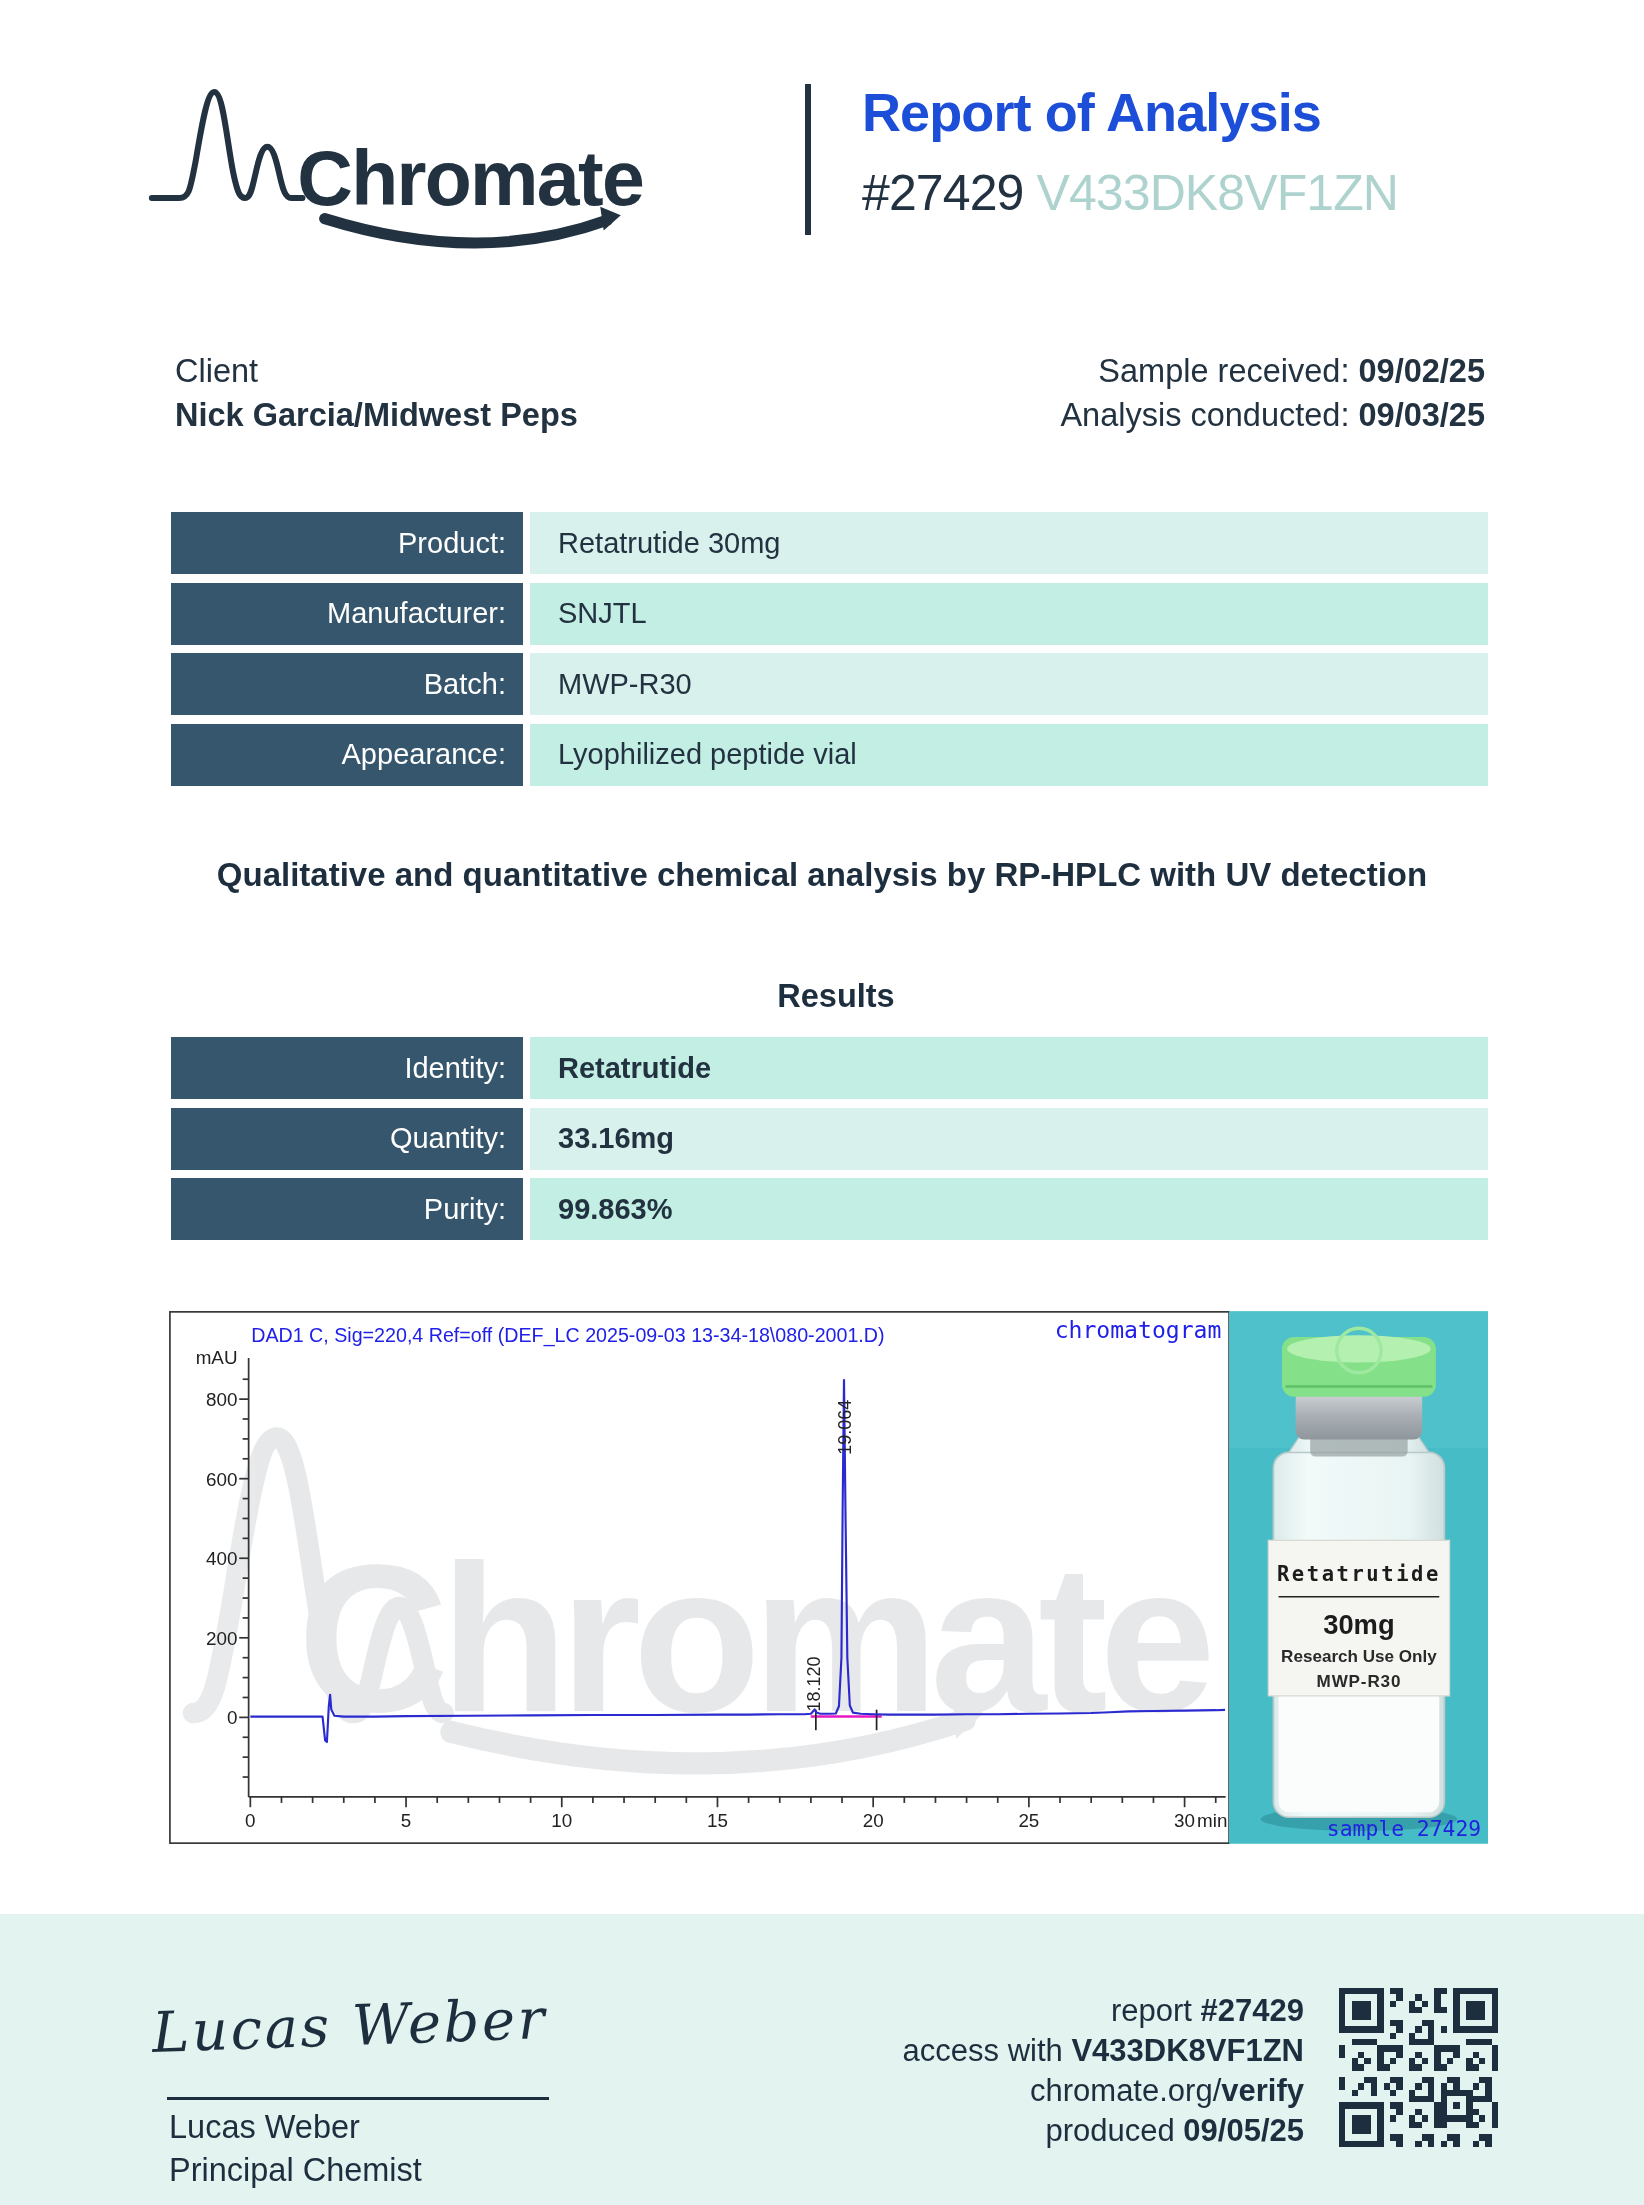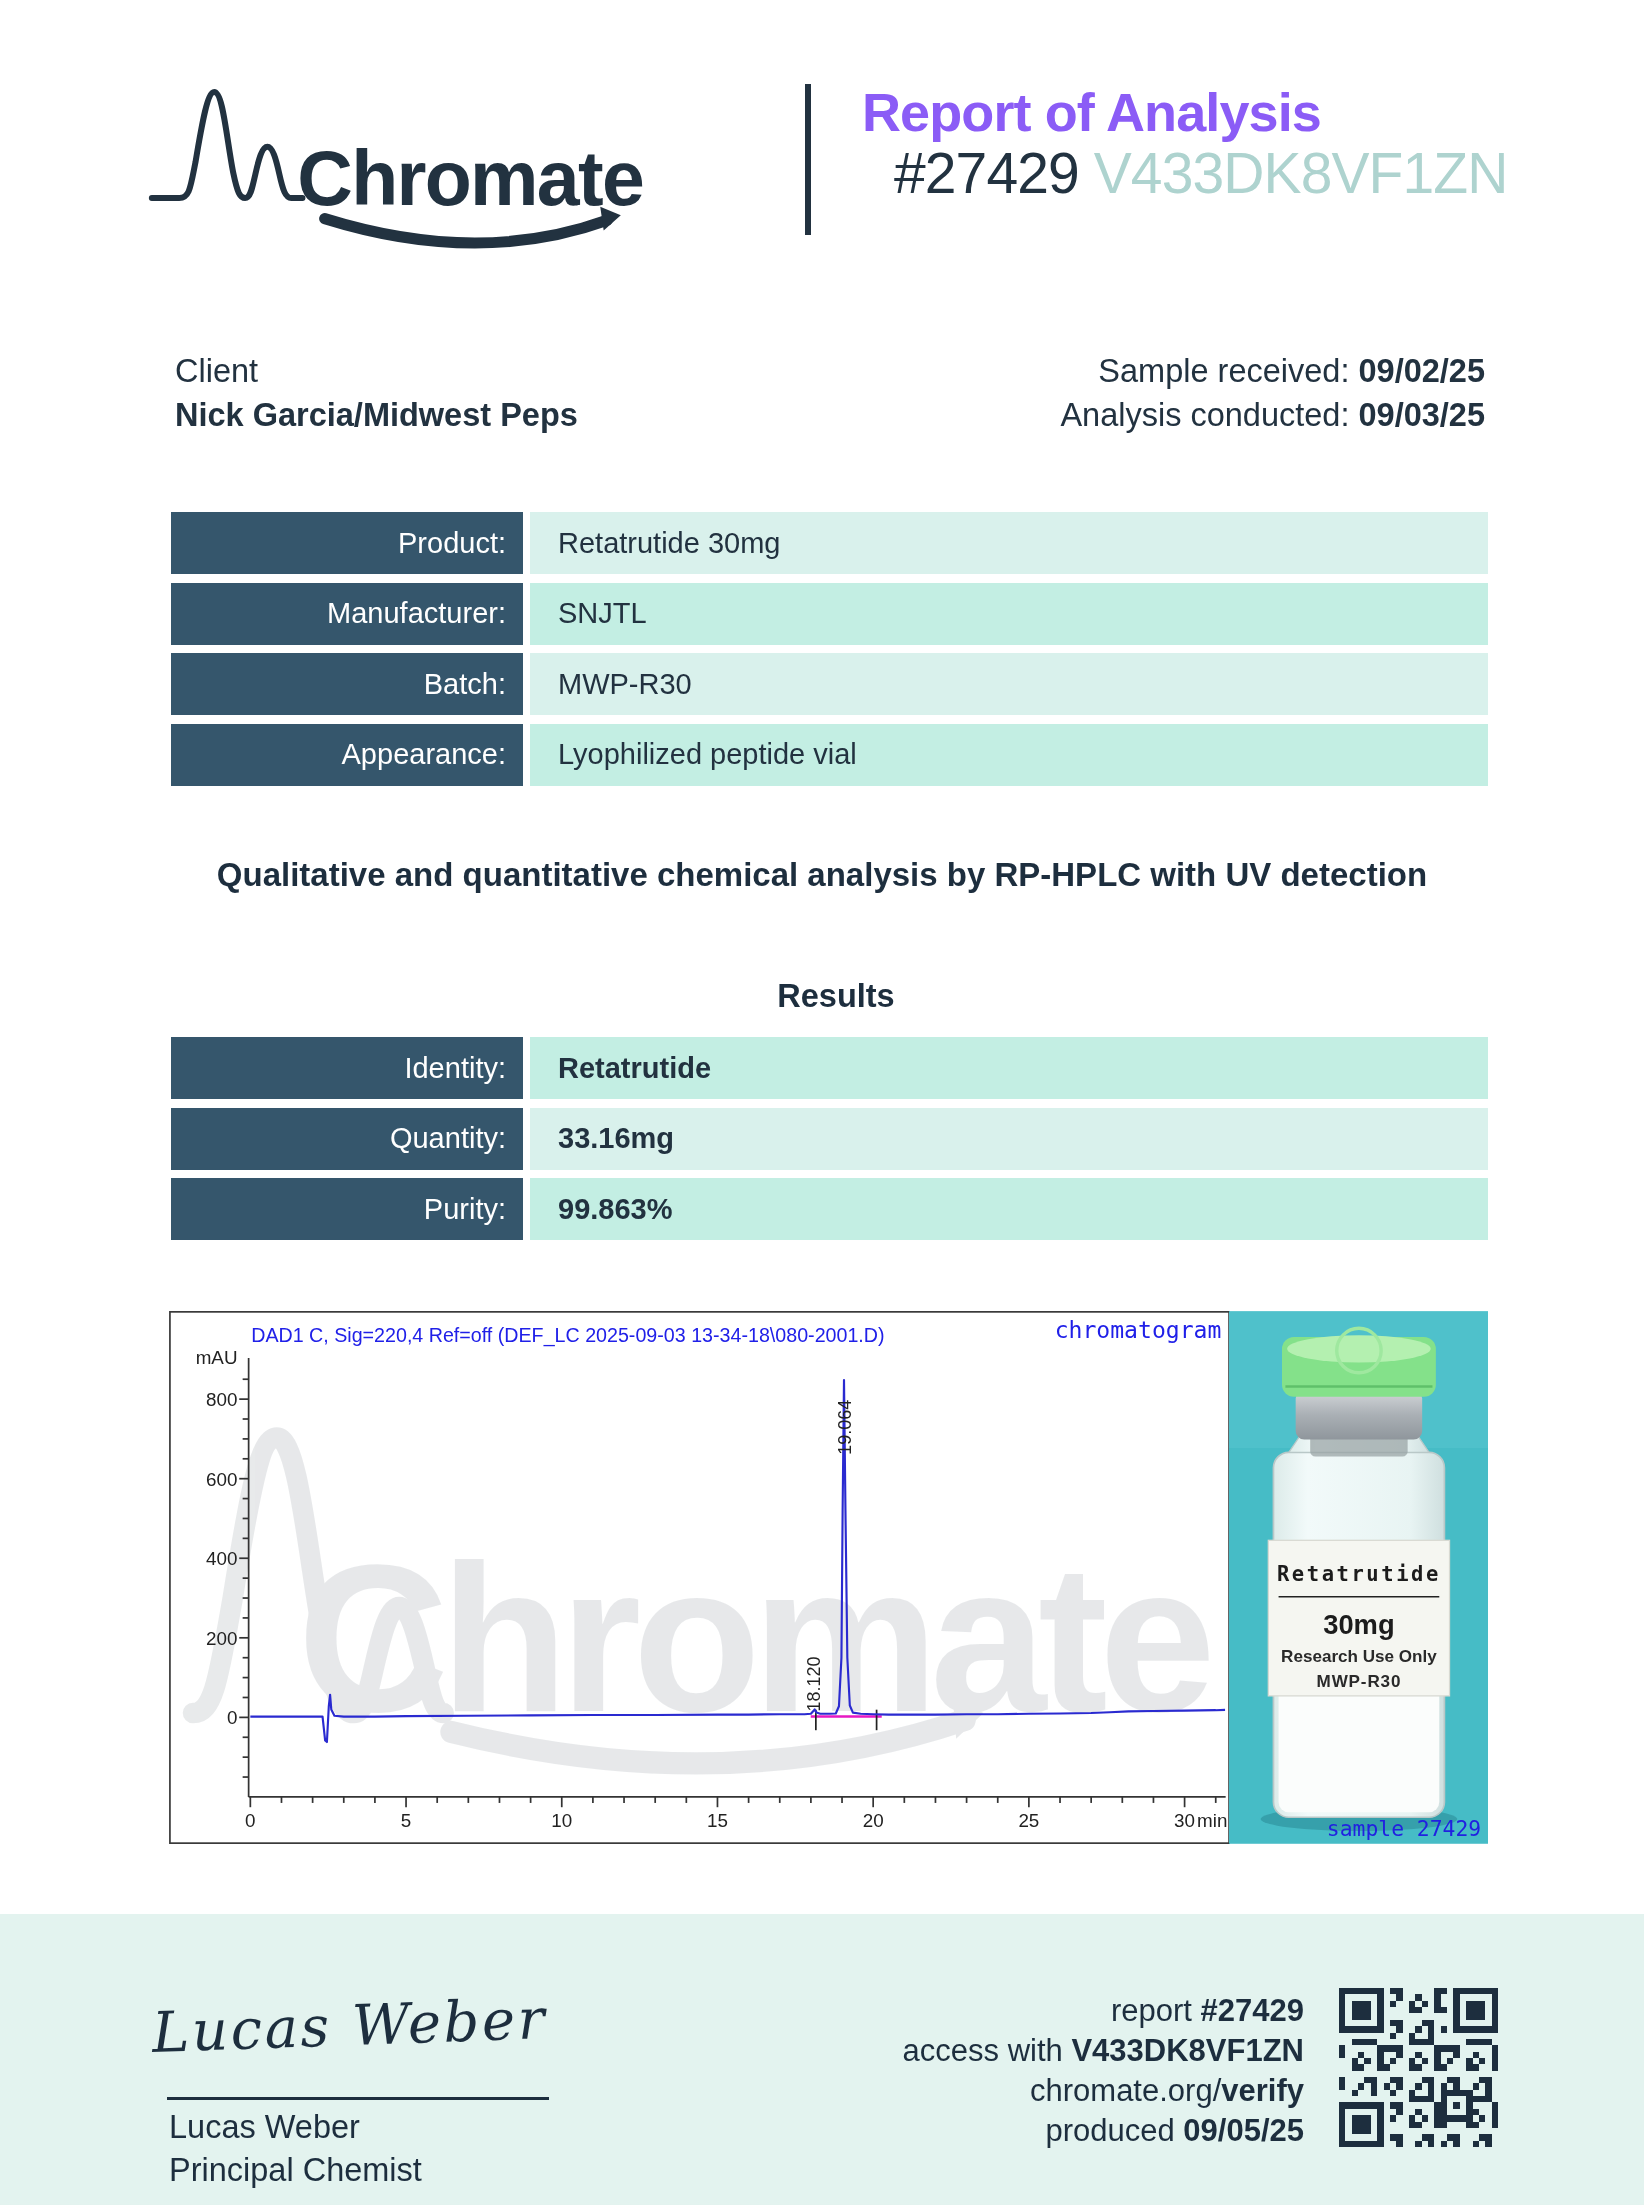--- a/index.html
+++ b/index.html
@@ -6,22 +6,22 @@
   body { background:#888; font-family:"Liberation Sans", sans-serif; }
   .page {
     position:relative; width:1644px; height:2205px; background:#ffffff;
     margin:0 auto; overflow:hidden; color:#223240;
   }
   .abs { position:absolute; }
 
   
   .logo-svg { left:145px; top:68px; width:522px; height:184px; }
   .title-divider { left:805px; top:84px; width:6px; height:151px; background:#223240; }
-  .doc-title { left:862px; top:81px; font-size:54px; font-weight:700; color:#8b5cf6; letter-spacing:-0.9px; }
-  .doc-subtitle { left:862px; top:140px; font-size:57px; font-weight:400; letter-spacing:-0.9px;margin-left:32px; }
+  .doc-title { left:862px; top:81px; font-size:54px; font-weight:700; color:#1d4ed8; letter-spacing:-0.9px; }
+  .doc-subtitle { left:862px; top:164px; font-size:50px; font-weight:400; letter-spacing:-0.9px; }
   .doc-subtitle .num { color:#223240; }
   .doc-subtitle .code { color:#aed3cf; }
 
   
   .client-block { left:175px; top:349px; font-size:32.5px; line-height:44px; }
   .client-name { font-weight:700; }
   .dates-block { right:159px; top:349px; font-size:32.5px; line-height:44px; text-align:right; }
   .dates-block b { font-weight:700; }
 
   

